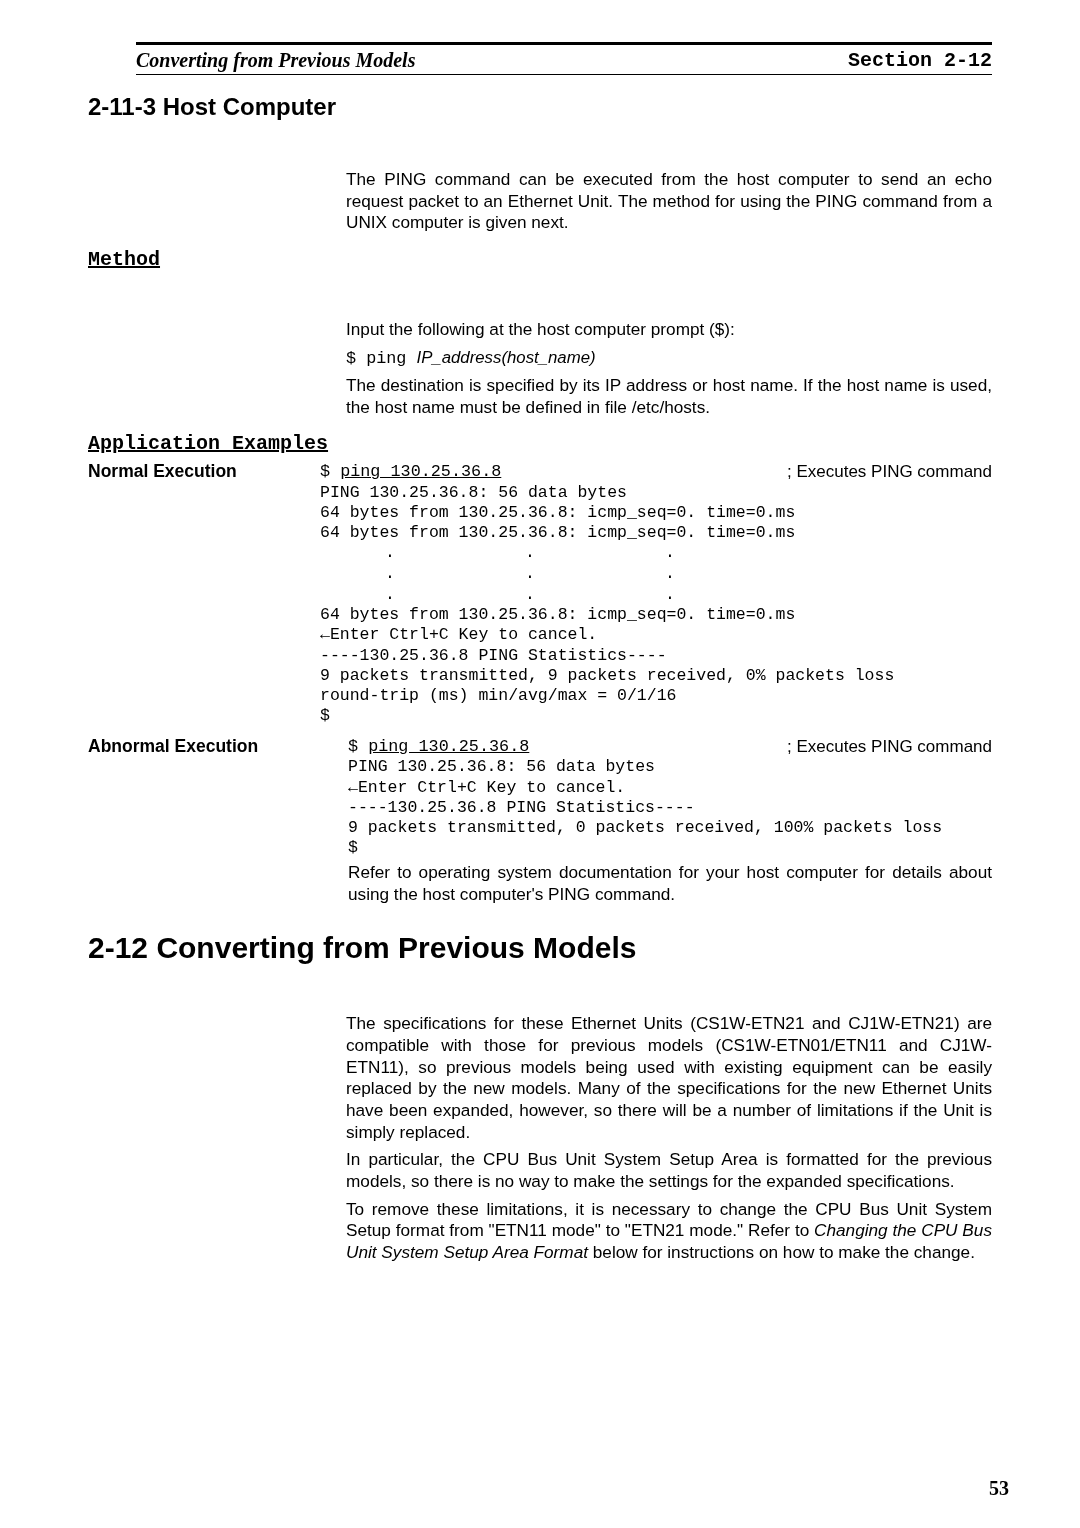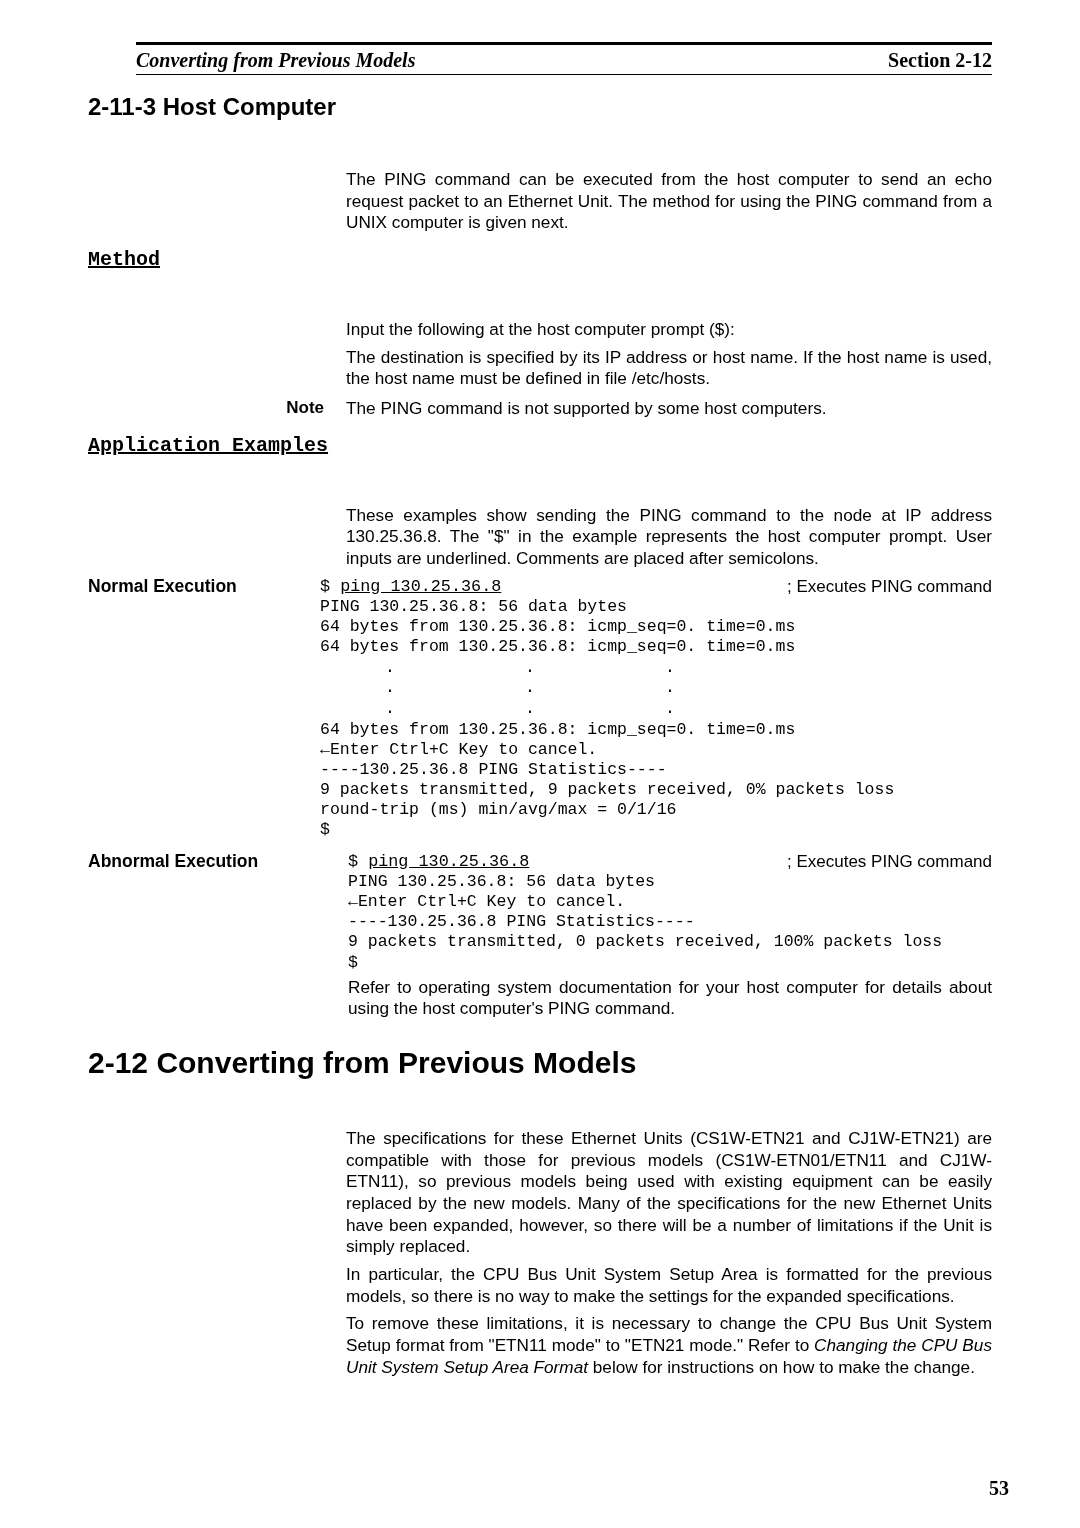--- a/index.html
+++ b/index.html
@@ -27,21 +27,21 @@
     margin-top: 4px;
     margin-bottom: 2px;
   }
   .header-left {
     font-family: "Times New Roman", Times, serif;
     font-style: italic;
     font-weight: bold;
     font-size: 20px;
   }
   .header-right {
-    font-family: Liberation Serif, serif;
+    font-family: Liberation Mono, monospace;
     font-weight: bold;
     font-size: 20px;
   }
   .h2 {
     font-weight: bold;
     font-size: 24px;
     margin-top: 18px;
     margin-bottom: 8px;
     margin-left: -48px;
   }
@@ -155,32 +155,28 @@
   <hr class="hrule thin">
 
   <div class="h2">2-11-3  Host Computer</div>
   <div class="bodycol">
     <p>The PING command can be executed from the host computer to send an echo request packet to an Ethernet Unit. The method for using the PING command from a UNIX computer is given next.</p>
   </div>
 
   <div class="h3">Method</div>
   <div class="bodycol">
     <p>Input the following at the host computer prompt ($):</p>
+    <p class="cmdline">
+      <span>$ ping </span><span class="ital">IP_address(host_name)</span>
+    </p>
     <p>The destination is specified by its IP address or host name. If the host name is used, the host name must be defined in file /etc/hosts.</p>
   </div>
 
-  <div class="note-row">
-    <div class="note-label">Note</div>
-    <div class="note-body">The PING command is not supported by some host computers.</div>
-  </div>
 
   <div class="h3">Application Examples</div>
-  <div class="bodycol">
-    <p>These examples show sending the PING command to the node at IP address 130.25.36.8. The "$" in the example represents the host computer prompt. User inputs are underlined. Comments are placed after semicolons.</p>
-  </div>
 
   <div class="side-row">
     <div class="side-label">Normal Execution</div>
     <div class="side-body">
       <div class="exec-row">
         <span class="cmdline">
           <span>$ </span><span class="u">ping 130.25.36.8</span>
         </span>
         <span class="exec-right">; Executes PING command</span>
       </div>

